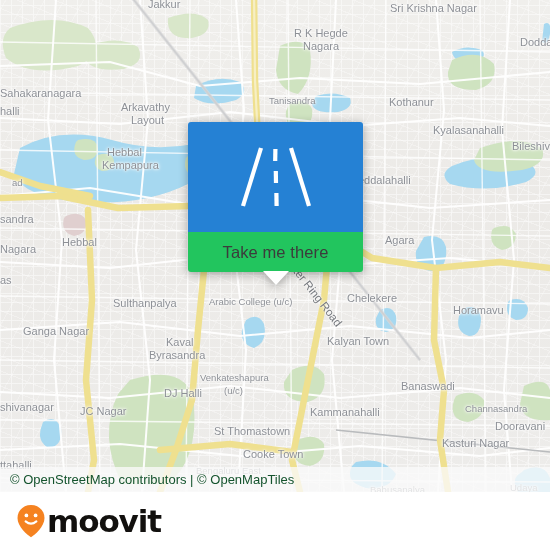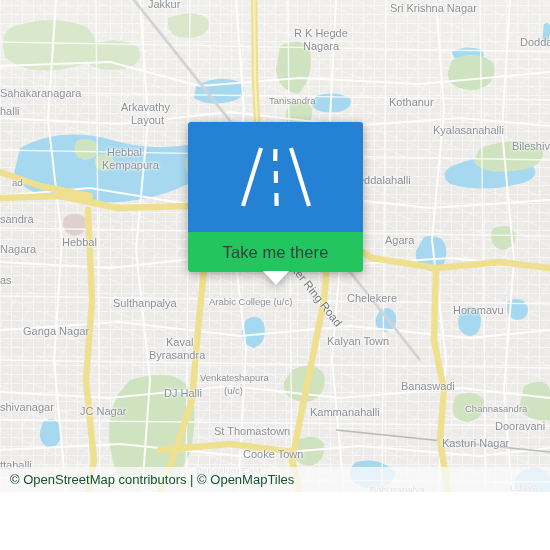--- a/index.html
+++ b/index.html
@@ -248,14 +248,23 @@
       <div id="card-cta">Take me there</div>
       <div id="card-tail"></div>
     </div>
 
     <div id="attrib">
       <span>© OpenStreetMap contributors | © OpenMapTiles</span>
     </div>
   </div>
 
   <div id="bottom">
+    <div id="brand">
+      <svg width="30" height="34" viewBox="0 0 30 34">
+        <path d="M15 1 C7.3 1 1.5 6.7 1.5 14 C1.5 22.5 11.2 31 15 33.2 C18.8 31 28.5 22.5 28.5 14 C28.5 6.7 22.7 1 15 1 Z" fill="#f58220"></path>
+        <circle cx="10.4" cy="11.4" r="1.85" fill="#ffffff"></circle>
+        <circle cx="19.6" cy="11.4" r="1.85" fill="#ffffff"></circle>
+        <path d="M9.6 17.4 q5.4 4.6 10.8 0" stroke="#ffffff" stroke-width="2.1" fill="none" stroke-linecap="round"></path>
+      </svg>
+      <div id="brand-word">moovit</div>
+    </div>
   </div>
 </div>
 
 </body></html>

